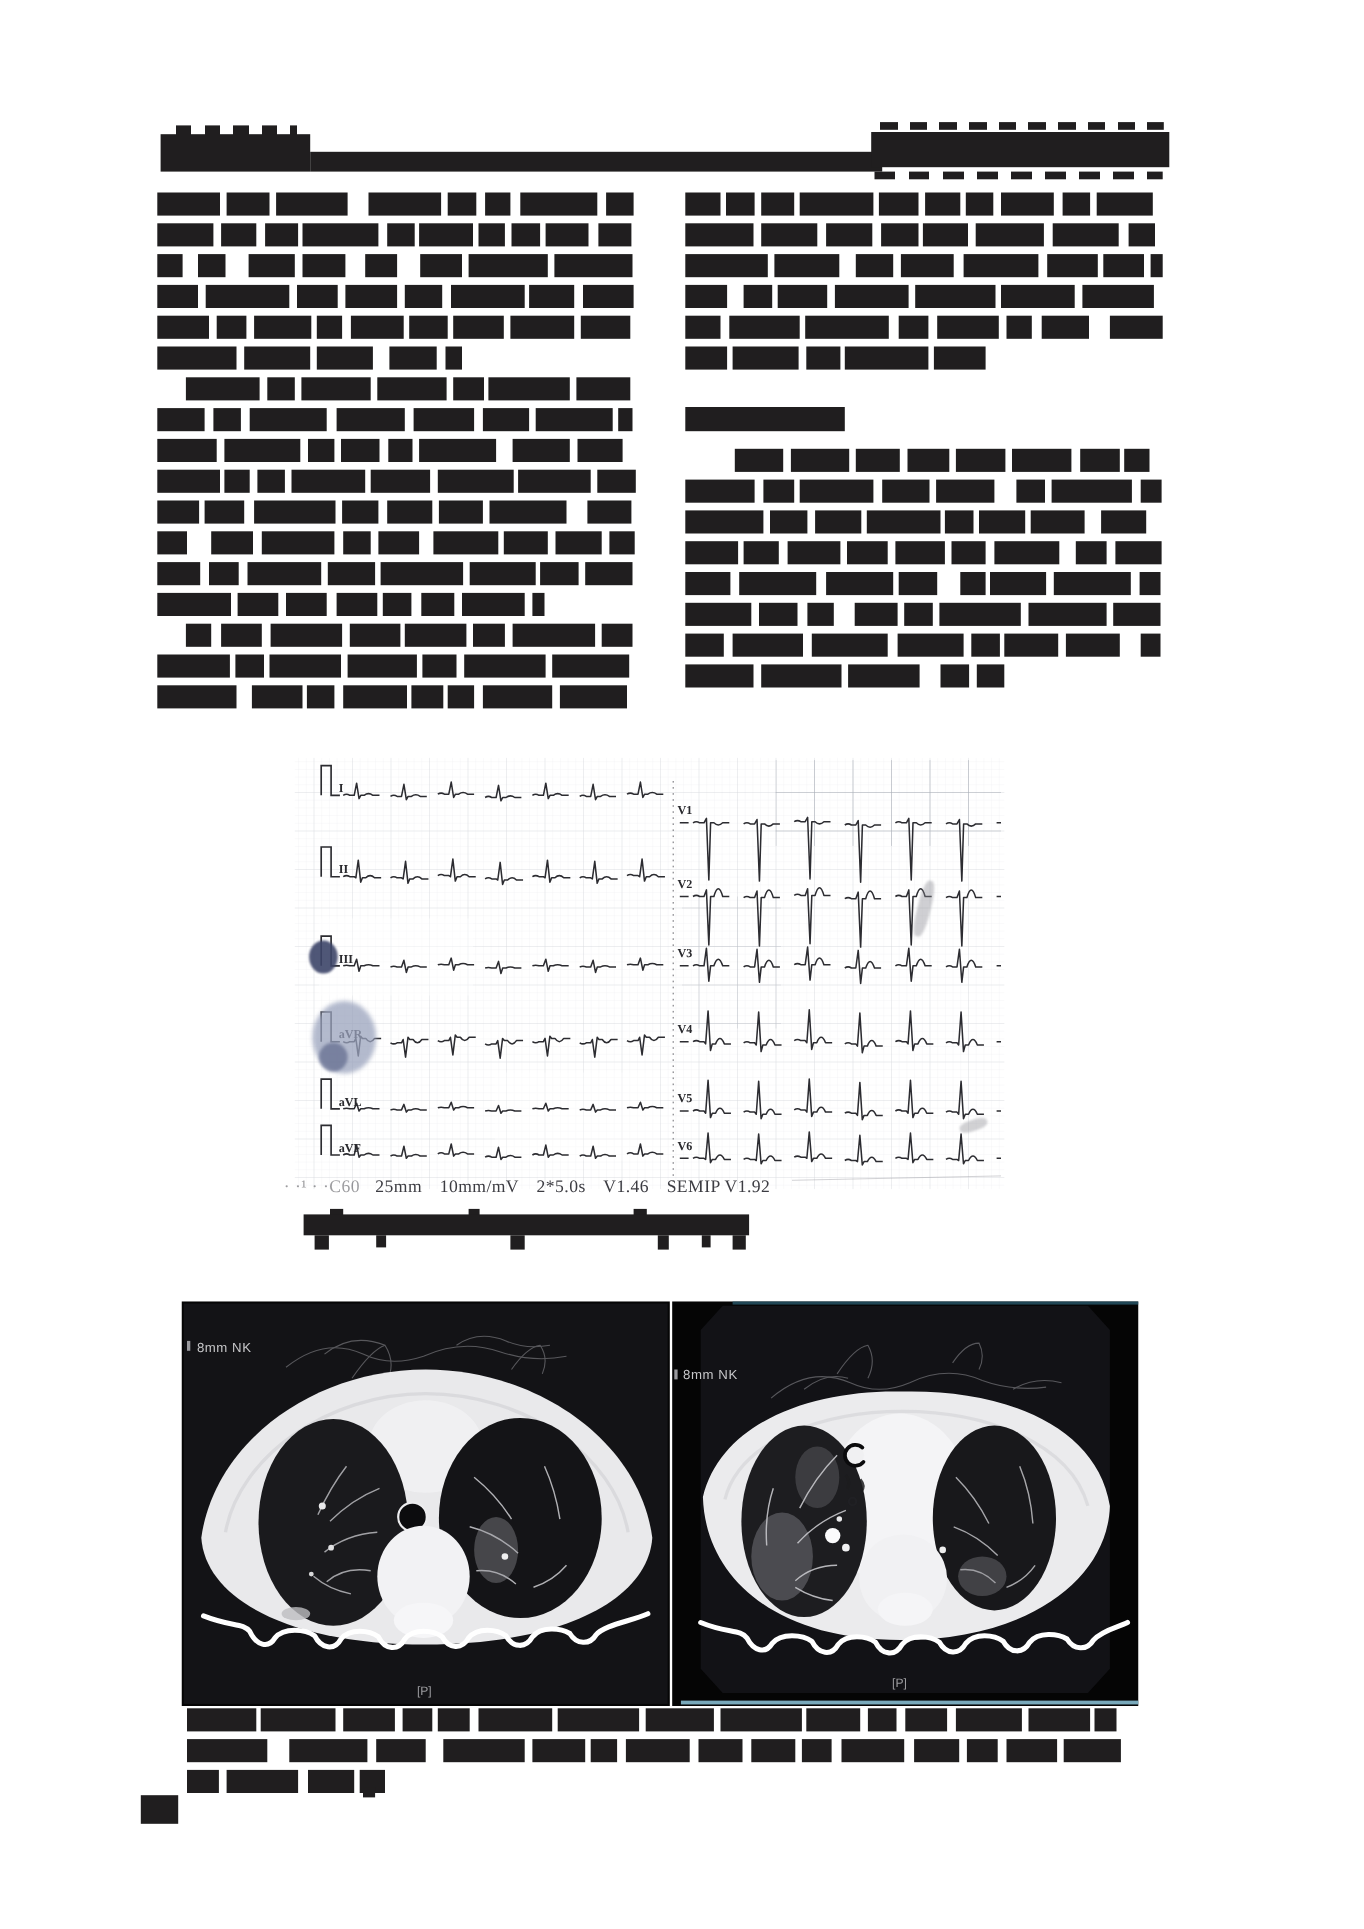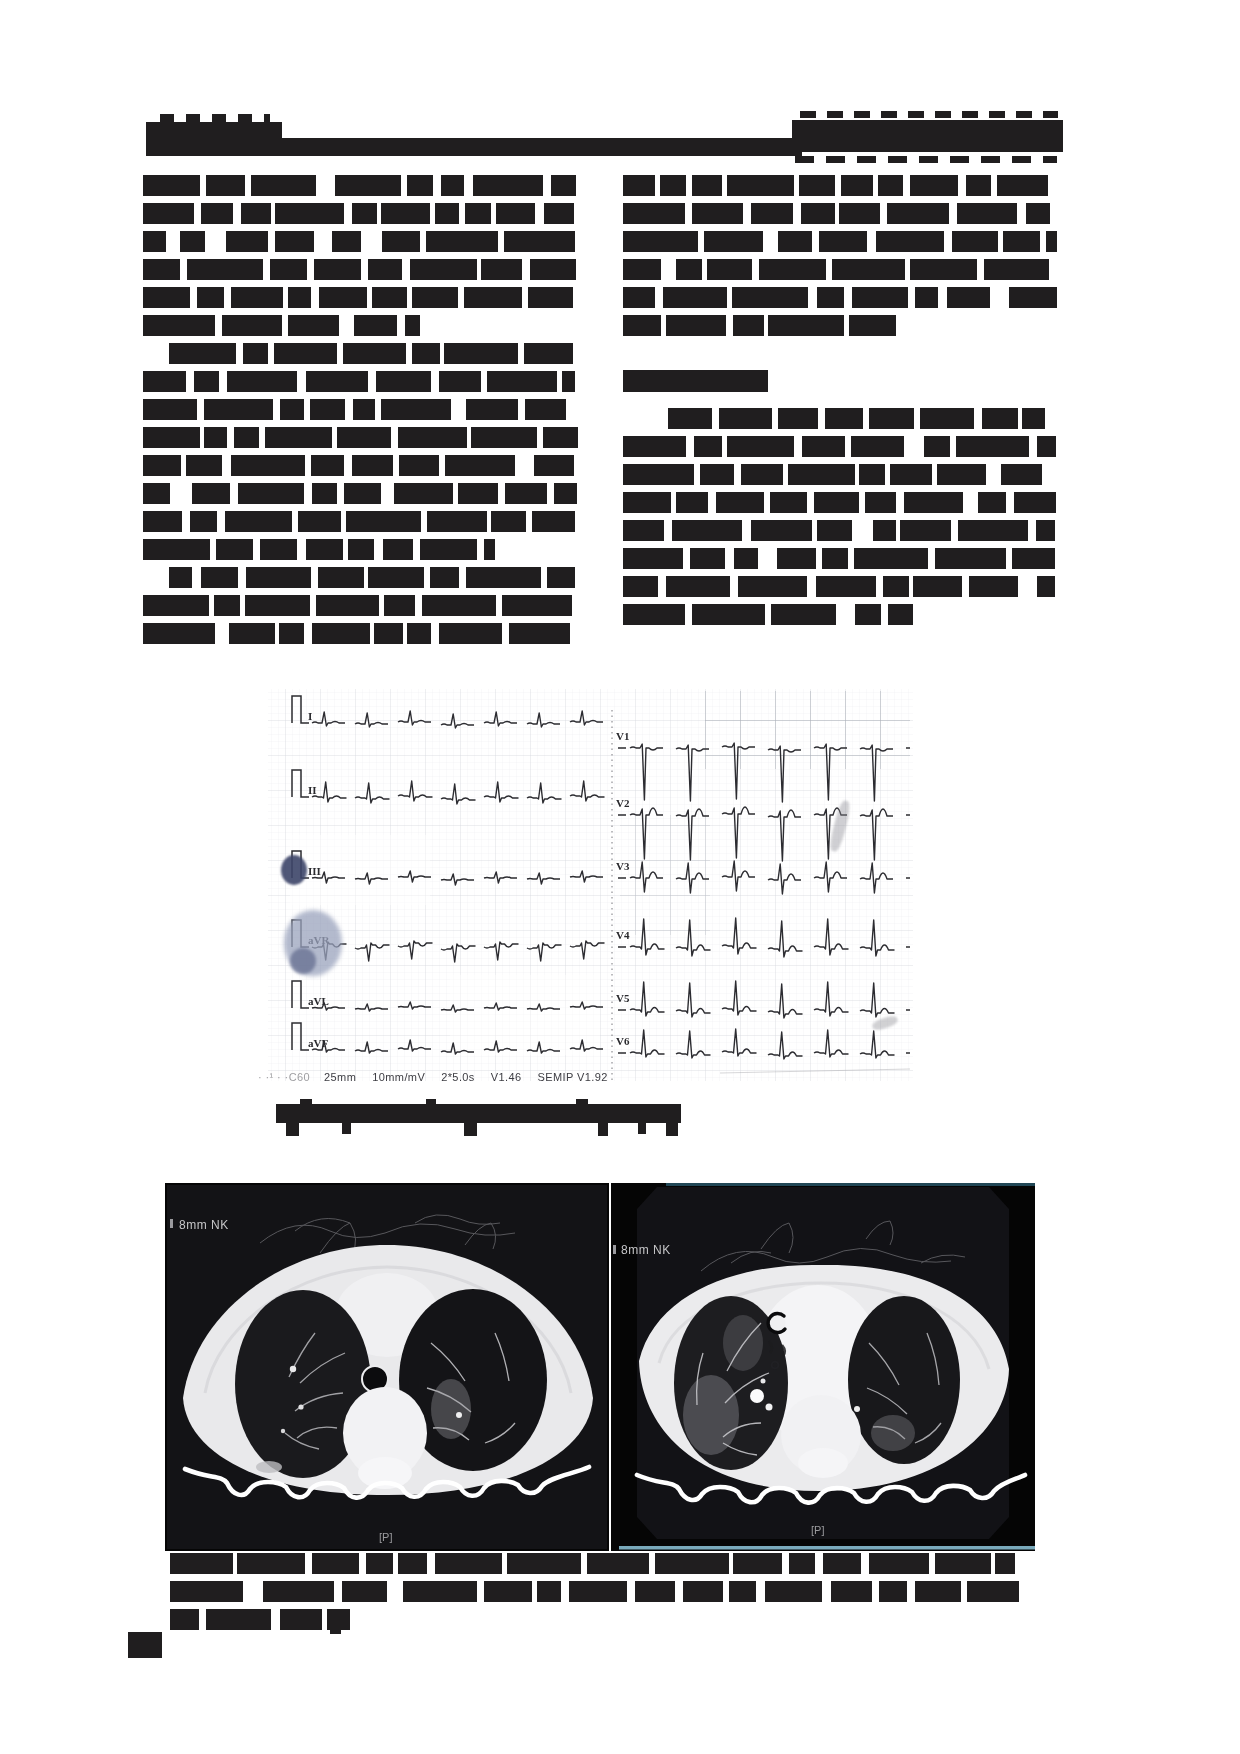--- a/index.html
+++ b/index.html
@@ -4,22 +4,22 @@
 <style>
   html,body{margin:0;padding:0;background:#ffffff;}
   .page{position:relative;width:1240px;height:1754px;background:#ffffff;overflow:hidden;
         font-family:"Liberation Serif", serif;}
   .abs{position:absolute;}
   .red{background:#201e1f;}
   .red-line{display:flex;height:21px;margin-bottom:7px;}
   .red-seg{background:#201e1f;height:100%;}
   .heading-block{background:#201e1f;}
   .smudge{position:absolute;border-radius:50%;}
-  .ecg-footer{position:absolute;left:258px;top:1071px;font-family:Liberation Sans, sans-serif;
-              font-size:11px;color:#3c3c42;letter-spacing:.4px;white-space:nowrap;}
+  .ecg-footer{position:absolute;left:258px;top:1071px;font-family:Liberation Serif, serif;
+              font-size:16px;color:#3c3c42;letter-spacing:.4px;white-space:nowrap;}
   .ecg-footer .pfx{opacity:.5;filter:blur(.6px);margin-right:14px;}
   .ecg-footer .tok{margin-right:16px;}
   .cap-tick{position:absolute;background:#201e1f;}
   .ct-label{font-family:"Liberation Sans",sans-serif;fill:#c6c6c8;font-size:12px;letter-spacing:.5px;}
   .ct-orient{font-family:"Liberation Sans",sans-serif;fill:#9b9b9e;font-size:11px;}
   svg text{user-select:none;}
 </style>
 </head>
 <body>
 

